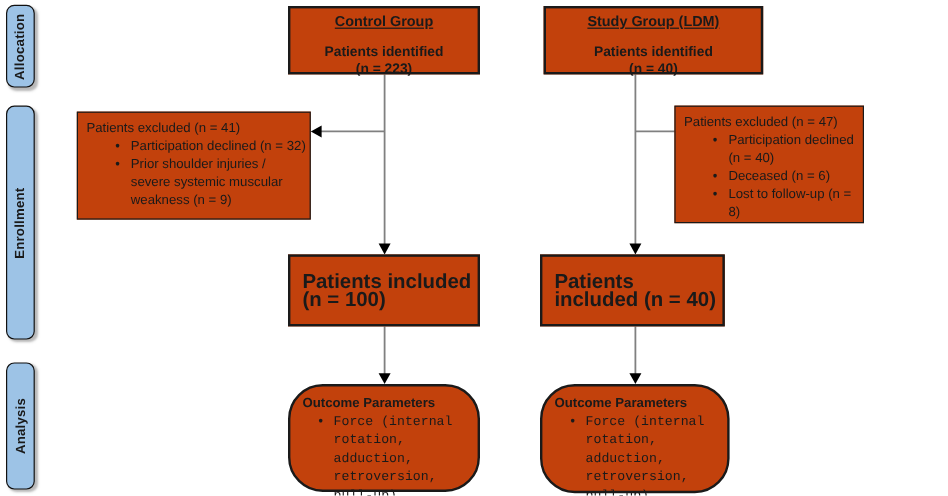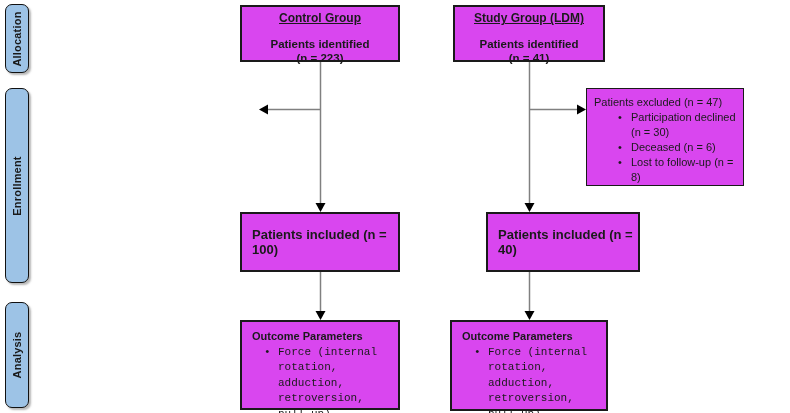--- a/index.html
+++ b/index.html
@@ -35,64 +35,64 @@
     letter-spacing: 0.2px;
     color: #1a1a1a;
   }
   .phase-allocation { top: 4px;   height: 69px;  }
   .phase-enrollment { top: 88px;  height: 195px; }
   .phase-analysis   { top: 302px; height: 106px; }
 
   
   .box {
     position: absolute;
-    background: #d946ef;
+    background: #c2410c;
     border: 1.5px solid #1a1a1a;
     box-sizing: border-box;
     font-size: 11px;
     line-height: 15px;
   }
 
   
   .top-box {
     border-width: 2px;
     text-align: center;
     font-weight: bold;
     padding-top: 4px;
     font-size: 11.5px;
     line-height: 14px;
   }
   .group-title { text-decoration: underline; font-size: 12px; margin-bottom: 12px; }
 
   .box-control-identified { left: 240px; top: 5px; width: 160px; height: 57px; }
-  .box-study-identified   { left: 453px; top: 5px; width: 152px; height: 57px; }
+  .box-study-identified   { left: 453px; top: 5px; width: 183px; height: 57px; }
 
   
   .side-box { padding: 6px 3px 0 7px; line-height: 15px; }
   .box-control-excluded { left: 64px;  top: 93px; width: 195px; height: 90px; }
-  .box-study-excluded   { left: 586px; top: 88px; width: 158px; height: 98px; }
+  .box-study-excluded   { left: 562px; top: 88px; width: 158px; height: 98px; }
 
   .bullets { list-style: none; margin: 0; padding: 0 0 0 22px; }
   .bullets li { position: relative; padding-left: 15px; white-space: pre-line; }
   .bullets li::before { content: "\2022"; position: absolute; left: 2px; }
 
   
   .included-box {
     border-width: 2px;
     display: flex;
     align-items: center;
     font-weight: bold;
-    font-size: 13px;
+    font-size: 17px;
     padding-left: 10px;
   }
   .box-control-included { left: 240px; top: 212px; width: 160px; height: 60px; }
-  .box-study-included   { left: 450px; top: 212px; width: 154px; height: 60px; margin-left: 36px; }
+  .box-study-included   { left: 450px; top: 212px; width: 154px; height: 60px; }
 
   
-  .outcome-box { border-width: 2px; padding: 7px 3px 0 10px; line-height: 15.5px; }
+  .outcome-box { border-width: 2px; padding: 7px 3px 0 10px; line-height: 15.5px; border-radius: 29px; }
   .outcome-title { font-weight: bold; }
   .outcome-box .bullets { padding-left: 12px; }
   .outcome-box .bullets li { padding-left: 14px; font-family: Liberation Mono, monospace; }
   .outcome-box .bullets li::before { left: 0; }
   .box-control-outcome { left: 240px; top: 320px; width: 160px; height: 90px; }
   .box-study-outcome   { left: 450px; top: 320px; width: 158px; height: 91px; }
 </style>
 </head>
 <body>
 
@@ -128,45 +128,54 @@
   <div class="phase phase-analysis">
     <span class="phase-text">Analysis</span>
   </div>
 
   <div class="box top-box box-control-identified">
     <div class="group-title">Control Group</div>
     <div>Patients identified</div>
     <div>(n = 223)</div>
   </div>
 
+  <div class="box side-box box-control-excluded">
+    <div>Patients excluded (n = 41)</div>
+    <ul class="bullets">
+      <li>Participation declined (n = 32)</li>
+      <li>Prior shoulder injuries /
+severe systemic muscular
+weakness (n = 9)</li>
+    </ul>
+  </div>
 
   <div class="box included-box box-control-included">
     <span>Patients included (n = 100)</span>
   </div>
 
   <div class="box outcome-box box-control-outcome">
     <div class="outcome-title">Outcome Parameters</div>
     <ul class="bullets">
       <li>Force (internal
 rotation, adduction,
 retroversion, pull-up)</li>
       <li>ROM</li>
     </ul>
   </div>
 
   <div class="box top-box box-study-identified">
     <div class="group-title">Study Group (LDM)</div>
     <div>Patients identified</div>
-    <div>(n = 41)</div>
+    <div>(n = 40)</div>
   </div>
 
   <div class="box side-box box-study-excluded">
     <div>Patients excluded (n = 47)</div>
     <ul class="bullets">
-      <li>Participation declined (n = 30)</li>
+      <li>Participation declined (n = 40)</li>
       <li>Deceased (n = 6)</li>
       <li>Lost to follow-up (n = 8)</li>
     </ul>
   </div>
 
   <div class="box included-box box-study-included">
     <span>Patients included (n = 40)</span>
   </div>
 
   <div class="box outcome-box box-study-outcome">

